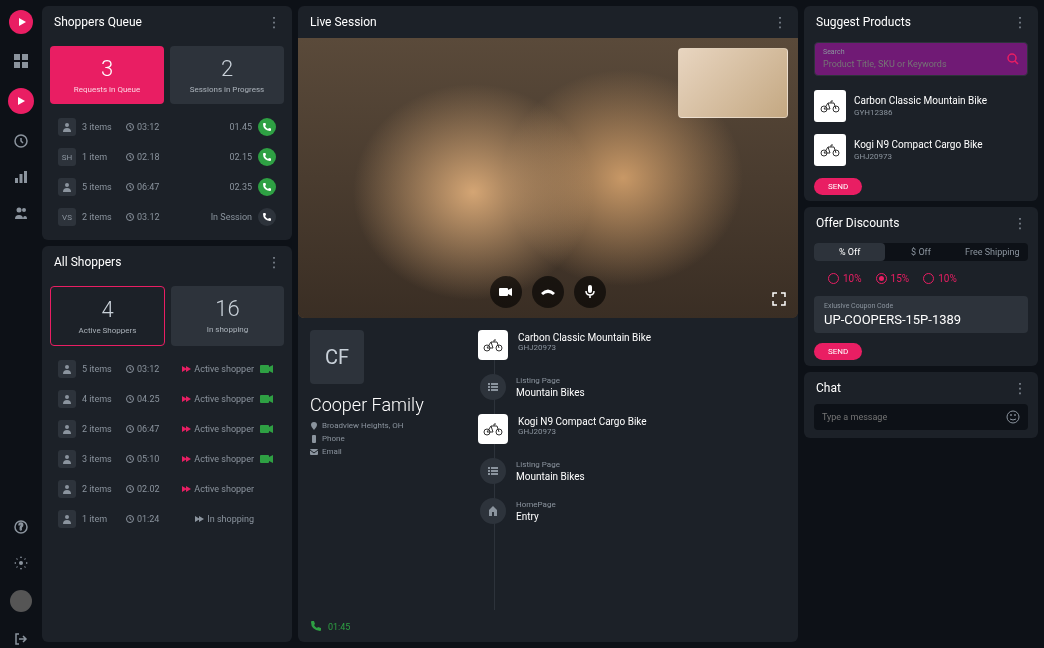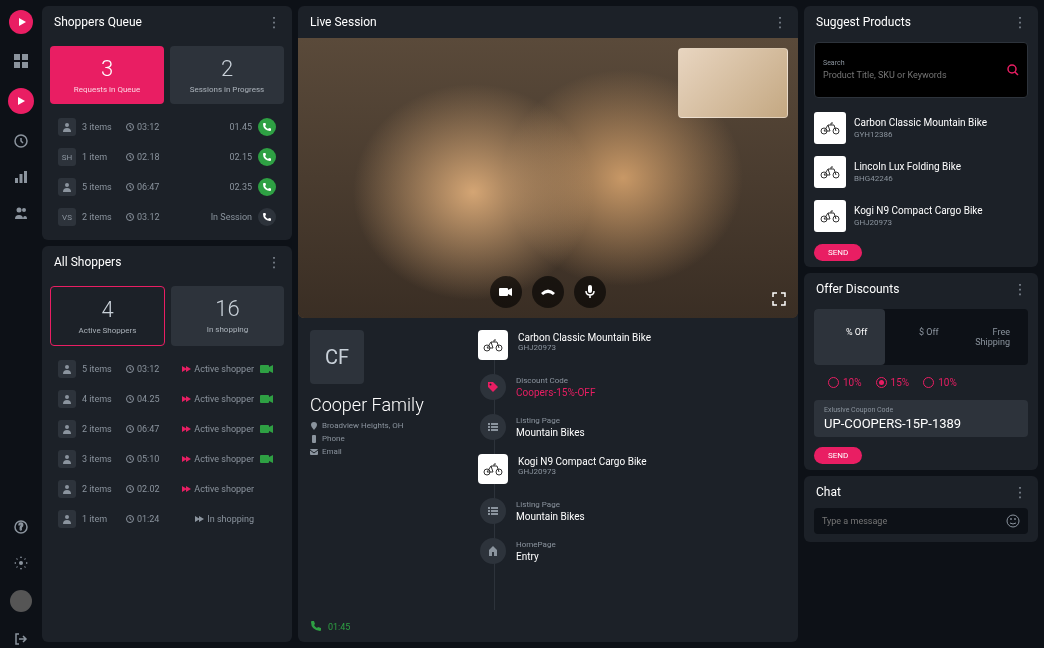--- a/index.html
+++ b/index.html
@@ -51,32 +51,32 @@
 .tl-line{position:absolute;left:24px;top:20px;bottom:20px;width:1px;background:#2d333b}
 .tl-item{display:flex;gap:10px;margin-bottom:14px;position:relative}
 .tl-icon{width:30px;height:30px;border-radius:4px;background:#2d333b;display:flex;align-items:center;justify-content:center;z-index:1;color:#8b949e;flex-shrink:0}
 .tl-icon.white{background:#fff}
 .tl-icon.circle{border-radius:50%;width:26px;height:26px;margin-left:2px}
 .tl-content{padding-top:2px}
 .tl-label{font-size:8px;color:#8b949e;margin-bottom:2px}
 .tl-value{font-size:10px;color:#fff}
 .tl-value.pink{color:#e91e63}
 .col3{display:flex;flex-direction:column;gap:6px}
-.search-box{margin:4px 10px 8px;background:#000000;border:1px solid #2d333b;border-radius:4px;padding:16px 8px;position:relative}
+.search-box{margin:4px 10px 8px;background:#701a75;border:1px solid #2d333b;border-radius:4px;padding:5px 8px;position:relative}
 .search-label{font-size:7px;color:#8b949e;margin-bottom:1px}
 .search-input{background:transparent;border:none;color:#8b949e;font-size:9px;width:90%;outline:none}
 .search-icon{position:absolute;right:8px;top:50%;transform:translateY(-50%);color:#e91e63}
 .prod-row{display:flex;gap:8px;align-items:center;padding:6px 10px}
 .prod-img{width:32px;height:32px;background:#fff;border-radius:3px;display:flex;align-items:center;justify-content:center;font-size:18px}
 .prod-info{flex:1}
 .prod-title{font-size:10px;color:#fff;margin-bottom:2px}
 .prod-sku{font-size:8px;color:#8b949e}
 .send-btn{background:#e91e63;color:#fff;border:none;border-radius:12px;padding:4px 14px;font-size:8px;cursor:pointer;margin:6px 10px;align-self:flex-start}
 .disc-tabs{display:flex;margin:4px 10px;background:#0d1117;border-radius:4px;font-size:9px}
-.disc-tab{flex:1;text-align:right;padding:18px;color:#8b949e;cursor:pointer}
+.disc-tab{flex:1;text-align:center;padding:4px;color:#8b949e;cursor:pointer}
 .disc-tab.active{background:#2d333b;border-radius:4px;color:#fff}
 .disc-radios{display:flex;gap:14px;padding:8px 24px;color:#e91e63;font-size:10px}
 .radio{display:flex;align-items:center;gap:4px;cursor:pointer}
 .radio-o{width:11px;height:11px;border:1.5px solid #e91e63;border-radius:50%;display:flex;align-items:center;justify-content:center}
 .radio-o.checked::after{content:'';width:5px;height:5px;background:#e91e63;border-radius:50%}
 .coupon-box{margin:4px 10px;background:#2d333b;border-radius:4px;padding:6px 10px}
 .coupon-label{font-size:7px;color:#8b949e;margin-bottom:2px}
 .coupon-code{font-size:13px;color:#fff}
 .chat-input-wrap{margin:0 10px 8px;background:#0d1117;border-radius:4px;padding:6px 8px;display:flex;align-items:center;justify-content:space-between}
 .chat-input{background:transparent;border:none;color:#8b949e;font-size:9px;outline:none;flex:1}
@@ -458,80 +458,67 @@
                   </svg>
                 </div>
     <div class="tl-content">
 
       <div class="tl-value ">Carbon Classic Mountain Bike</div>
       <div class="tl-label">GHJ20973</div>
     </div>
   </div>
               <div class="tl-item">
     <div class="tl-icon circle">
-                  <svg width="12" height="12" viewBox="0 0 12 12" fill="#e91e63">
-                    <path d="M1 1 L6 1 L11 6 L6 11 L1 6 Z"></path>
-                    <circle cx="3.5" cy="3.5" r="1" fill="#1c2128"></circle>
+                  <svg width="12" height="12" viewBox="0 0 12 12" fill="#8b949e">
+                    <rect x="1" y="2" width="2" height="2"></rect>
+                    <rect x="4" y="2" width="7" height="2"></rect>
+                    <rect x="1" y="5" width="2" height="2"></rect>
+                    <rect x="4" y="5" width="7" height="2"></rect>
+                    <rect x="1" y="8" width="2" height="2"></rect>
+                    <rect x="4" y="8" width="7" height="2"></rect>
                   </svg>
                 </div>
     <div class="tl-content">
-      <div class="tl-label">Discount Code</div>
-      <div class="tl-value pink">Coopers-15%-OFF</div>
-
+      <div class="tl-label">Listing Page</div>
+      <div class="tl-value ">Mountain Bikes</div>
+
+    </div>
+  </div>
+              <div class="tl-item">
+    <div class="tl-icon white">
+                  <svg width="20" height="14" viewBox="0 0 20 14" fill="none" stroke="#333" stroke-width="1">
+                    <circle cx="4" cy="10" r="3"></circle>
+                    <circle cx="16" cy="10" r="3"></circle>
+                    <path d="M4 10 L8 4 L14 4 L16 10 M8 4 L10 10 L4 10 M11 4 L11 2 L13 2"></path>
+                  </svg>
+                </div>
+    <div class="tl-content">
+
+      <div class="tl-value ">Kogi N9 Compact Cargo Bike</div>
+      <div class="tl-label">GHJ20973</div>
     </div>
   </div>
               <div class="tl-item">
     <div class="tl-icon circle">
                   <svg width="12" height="12" viewBox="0 0 12 12" fill="#8b949e">
                     <rect x="1" y="2" width="2" height="2"></rect>
                     <rect x="4" y="2" width="7" height="2"></rect>
                     <rect x="1" y="5" width="2" height="2"></rect>
                     <rect x="4" y="5" width="7" height="2"></rect>
                     <rect x="1" y="8" width="2" height="2"></rect>
                     <rect x="4" y="8" width="7" height="2"></rect>
                   </svg>
                 </div>
     <div class="tl-content">
       <div class="tl-label">Listing Page</div>
       <div class="tl-value ">Mountain Bikes</div>
 
     </div>
   </div>
               <div class="tl-item">
-    <div class="tl-icon white">
-                  <svg width="20" height="14" viewBox="0 0 20 14" fill="none" stroke="#333" stroke-width="1">
-                    <circle cx="4" cy="10" r="3"></circle>
-                    <circle cx="16" cy="10" r="3"></circle>
-                    <path d="M4 10 L8 4 L14 4 L16 10 M8 4 L10 10 L4 10 M11 4 L11 2 L13 2"></path>
-                  </svg>
-                </div>
-    <div class="tl-content">
-
-      <div class="tl-value ">Kogi N9 Compact Cargo Bike</div>
-      <div class="tl-label">GHJ20973</div>
-    </div>
-  </div>
-              <div class="tl-item">
-    <div class="tl-icon circle">
-                  <svg width="12" height="12" viewBox="0 0 12 12" fill="#8b949e">
-                    <rect x="1" y="2" width="2" height="2"></rect>
-                    <rect x="4" y="2" width="7" height="2"></rect>
-                    <rect x="1" y="5" width="2" height="2"></rect>
-                    <rect x="4" y="5" width="7" height="2"></rect>
-                    <rect x="1" y="8" width="2" height="2"></rect>
-                    <rect x="4" y="8" width="7" height="2"></rect>
-                  </svg>
-                </div>
-    <div class="tl-content">
-      <div class="tl-label">Listing Page</div>
-      <div class="tl-value ">Mountain Bikes</div>
-
-    </div>
-  </div>
-              <div class="tl-item">
     <div class="tl-icon circle">
                   <svg width="12" height="12" viewBox="0 0 12 12" fill="#8b949e">
                     <path d="M2 11 L2 5 L6 1 L10 5 L10 11 L7 11 L7 7 L5 7 L5 11 Z"></path>
                   </svg>
                 </div>
     <div class="tl-content">
       <div class="tl-label">HomePage</div>
       <div class="tl-value ">Entry</div>
 
     </div>
@@ -569,33 +556,20 @@
     <div class="prod-img">
               <svg width="20" height="14" viewBox="0 0 20 14" fill="none" stroke="#333" stroke-width="1">
                 <circle cx="4" cy="10" r="3"></circle>
                 <circle cx="16" cy="10" r="3"></circle>
                 <path d="M4 10 L8 4 L14 4 L16 10 M8 4 L10 10 L4 10 M11 4 L11 2 L13 2"></path>
               </svg>
             </div>
     <div class="prod-info">
       <div class="prod-title">Carbon Classic Mountain Bike</div>
       <div class="prod-sku">GYH12386</div>
-    </div>
-  </div>
-          <div class="prod-row">
-    <div class="prod-img">
-              <svg width="20" height="14" viewBox="0 0 20 14" fill="none" stroke="#333" stroke-width="1">
-                <circle cx="4" cy="10" r="3"></circle>
-                <circle cx="16" cy="10" r="3"></circle>
-                <path d="M4 10 L8 4 L14 4 L16 10 M8 4 L10 10 L4 10 M11 4 L11 2 L13 2"></path>
-              </svg>
-            </div>
-    <div class="prod-info">
-      <div class="prod-title">Lincoln Lux Folding Bike</div>
-      <div class="prod-sku">BHG42246</div>
     </div>
   </div>
           <div class="prod-row">
     <div class="prod-img">
               <svg width="20" height="14" viewBox="0 0 20 14" fill="none" stroke="#333" stroke-width="1">
                 <circle cx="4" cy="10" r="3"></circle>
                 <circle cx="16" cy="10" r="3"></circle>
                 <path d="M4 10 L8 4 L14 4 L16 10 M8 4 L10 10 L4 10 M11 4 L11 2 L13 2"></path>
               </svg>
             </div>

